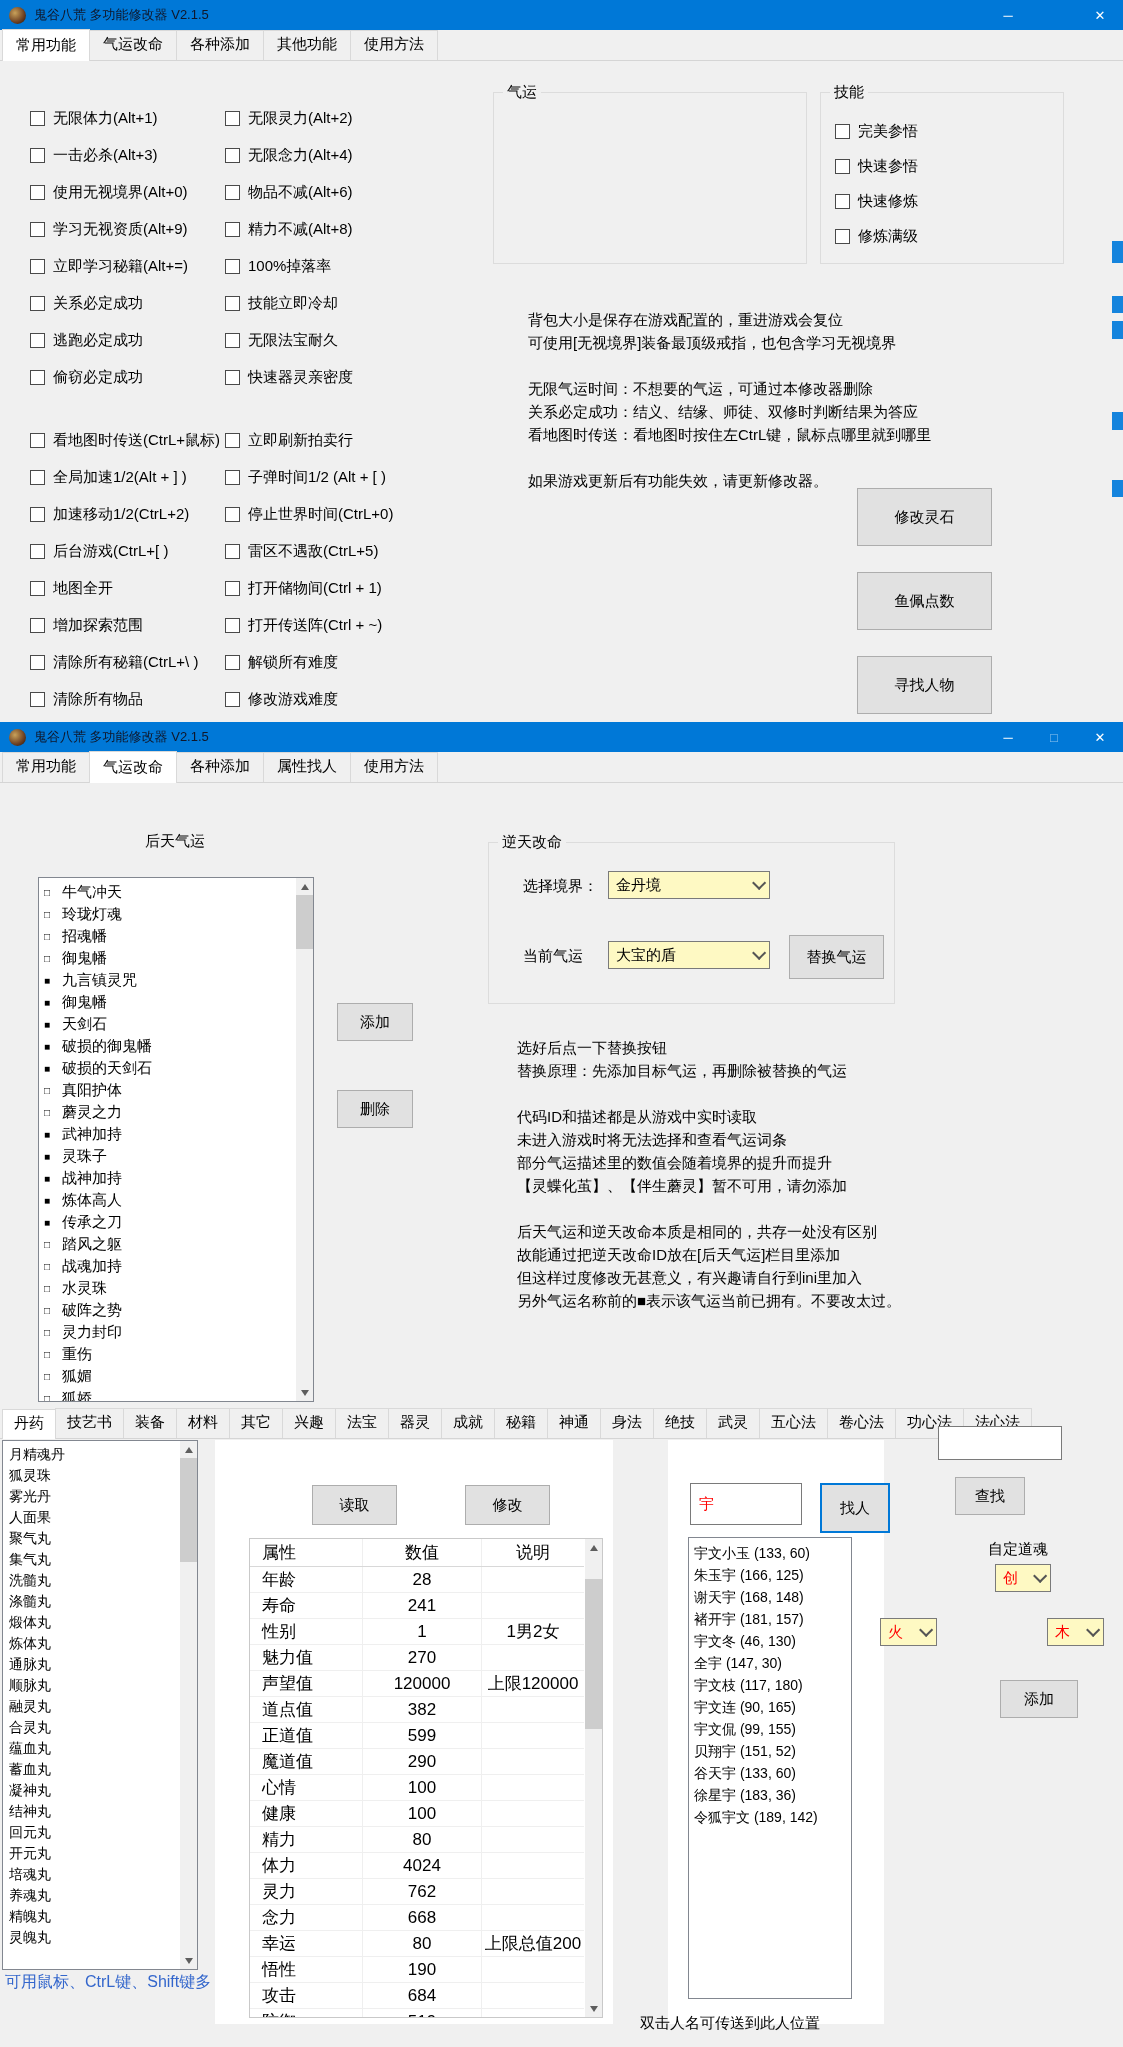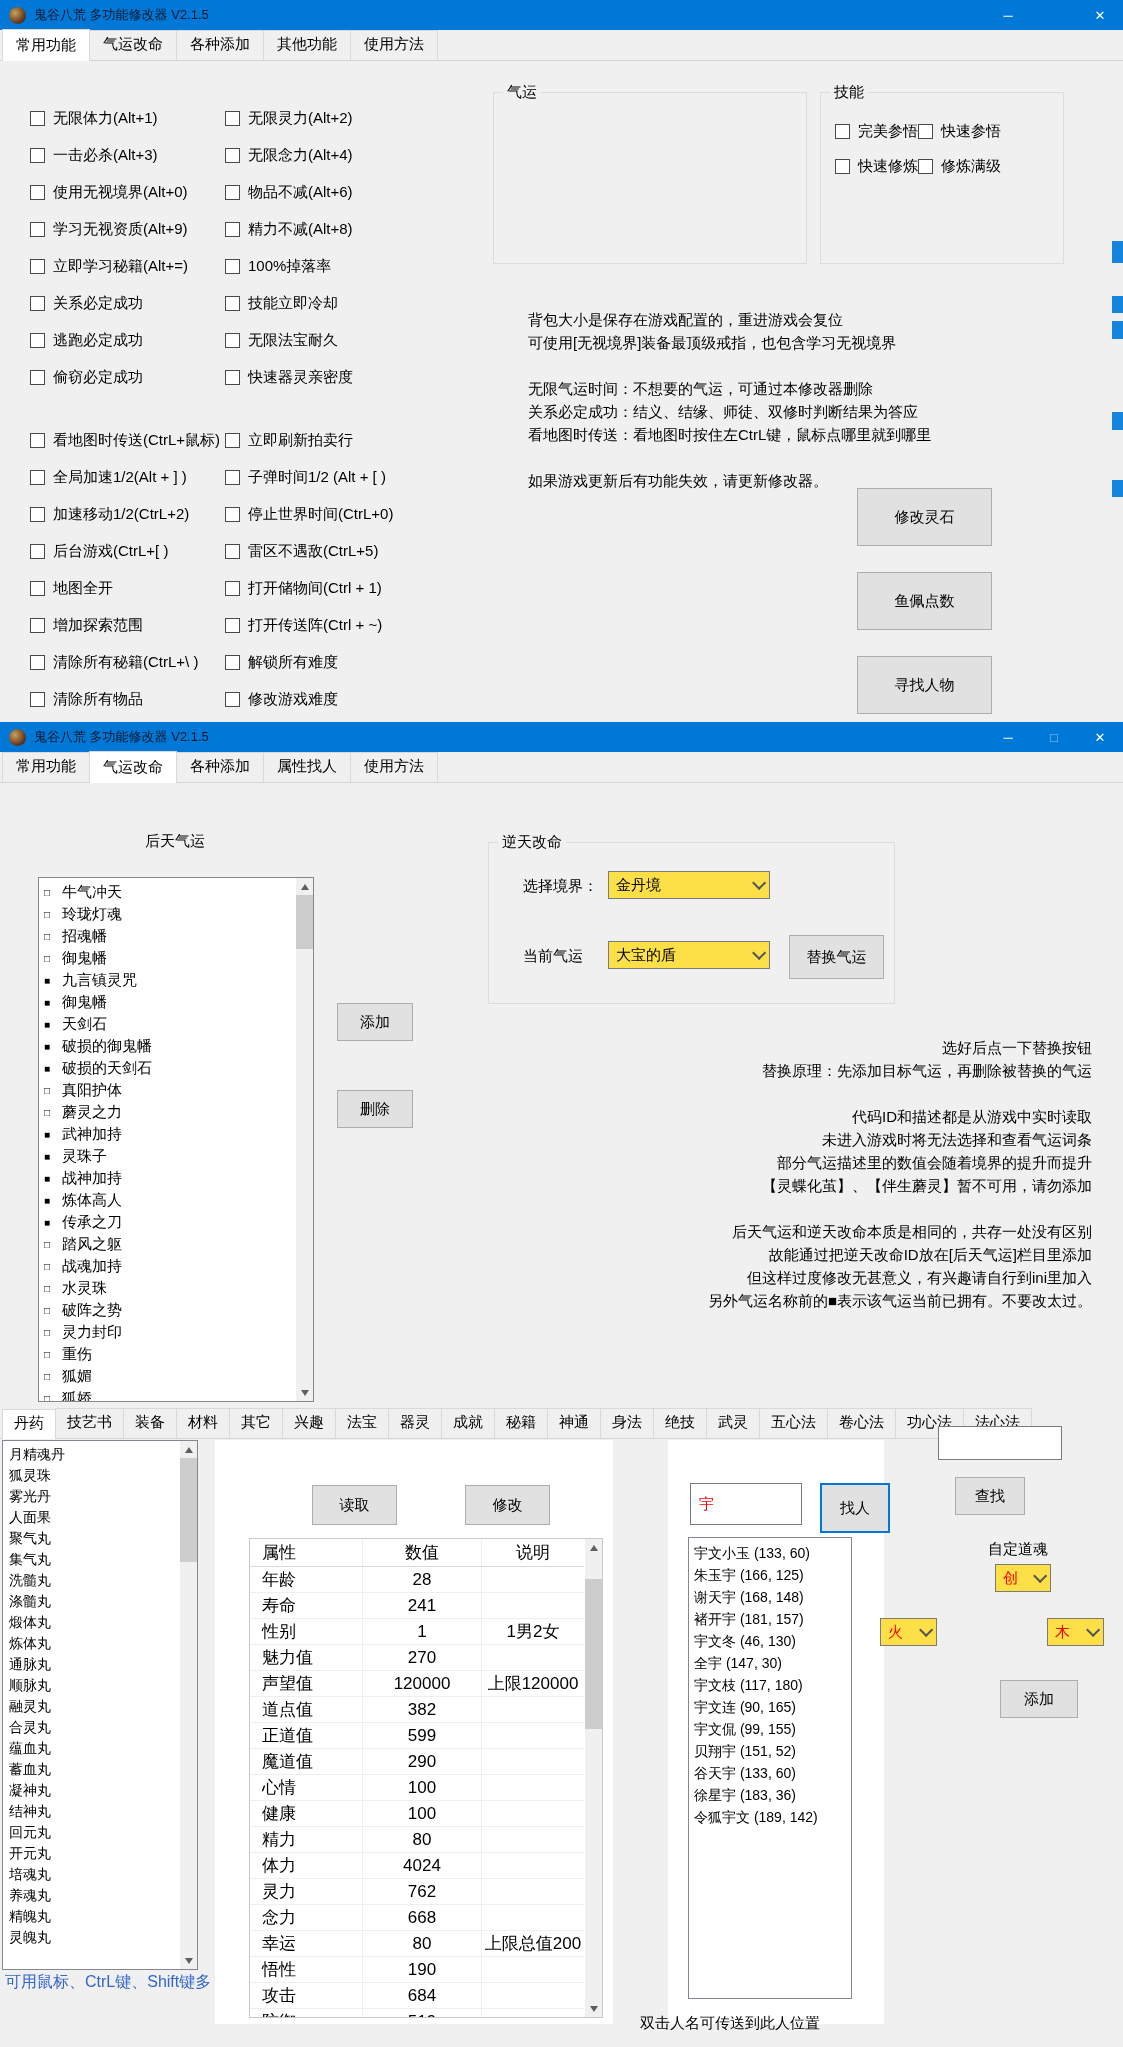--- a/index.html
+++ b/index.html
@@ -23,21 +23,21 @@
 
   .cbcol{position:absolute;}
   .cbrow{display:flex;align-items:center;height:37px;font-size:15px;white-space:nowrap;}
   .cb{width:13px;height:13px;background:#fff;border:1px solid #4a4a4a;margin-right:8px;flex:none;}
 
   .groupbox{position:absolute;border:1px solid #dcdcdc;}
   .gb-label{position:absolute;top:-10px;left:9px;background:#f0f0f0;padding:0 4px;font-size:15px;}
   #gb-qiyun{left:493px;top:92px;width:312px;height:170px;}
   #gb-qiyun .gb-grid{position:absolute;left:14px;top:26px;display:grid;grid-template-columns:164px 142px;row-gap:12px;}
   #gb-skill{left:820px;top:92px;width:242px;height:170px;}
-  #gb-skill .gb-grid{position:absolute;left:14px;top:26px;display:grid;grid-template-columns:1fr 1fr;row-gap:11px;}
+  #gb-skill .gb-grid{position:absolute;left:14px;top:26px;display:grid;grid-template-columns:1fr;row-gap:11px;}
   .gb-grid .cbrow{height:24px;}
 
   .infotext{position:absolute;font-size:15px;}
   #info1{left:528px;top:308px;width:575px;}
   .tline{min-height:23px;line-height:23px;white-space:nowrap;}
 
   .btn{position:absolute;display:flex;align-items:center;justify-content:center;background:#e1e1e1;border:1px solid #adadad;font-size:15px;white-space:nowrap;}
   #btn-lingshi{left:857px;top:488px;width:133px;height:56px;}
   #btn-yupei{left:857px;top:572px;width:133px;height:56px;}
   #btn-renwu{left:857px;top:656px;width:133px;height:56px;}
@@ -61,27 +61,27 @@
   .vs-thumb{position:absolute;left:0;width:17px;background:#cdcdcd;}
   #fortune-box .vs-thumb{top:17px;height:54px;}
 
   #btn-add{left:337px;top:281px;width:74px;height:36px;}
   #btn-del{left:337px;top:368px;width:74px;height:36px;}
 
   #gb-rebirth{left:488px;top:120px;width:405px;height:160px;background:#f0f0f0;}
   #gb-rebirth .gb-label{background:#f0f0f0;}
   #lbl-realm{position:absolute;left:34px;top:34px;font-size:15px;}
   #lbl-current{position:absolute;left:34px;top:104px;font-size:15px;}
-  .combo{background:#fde047;border:1px solid #7a7a7a;display:flex;align-items:center;justify-content:space-between;padding:0 7px;font-size:15px;box-sizing:border-box;white-space:nowrap;}
+  .combo{background:#fef9c3;border:1px solid #7a7a7a;display:flex;align-items:center;justify-content:space-between;padding:0 7px;font-size:15px;box-sizing:border-box;white-space:nowrap;}
   .chev{width:8px;height:8px;border-right:2px solid #555;border-bottom:2px solid #555;transform:rotate(45deg) translateY(-3px);margin-left:6px;flex:none;}
   #combo-realm{position:absolute;left:119px;top:28px;width:162px;height:28px;}
   #combo-current{position:absolute;left:119px;top:98px;width:162px;height:28px;}
   #btn-replace{left:300px;top:92px;width:93px;height:42px;}
 
-  #info2{left:517px;top:314px;width:575px;text-align:right;}
+  #info2{left:517px;top:314px;width:575px;}
 
   #cat-tabbar{position:absolute;left:0;top:686px;height:30px;display:flex;align-items:flex-end;padding-left:2px;border-bottom:1px solid #d5d5d5;width:fit-content;}
   #cat-tabbar .tab{padding:4px 11px 6px;}
 
   #item-list{left:2px;top:718px;width:194px;height:528px;}
   .il-inner{padding:3px 0 0 6px;}
   .il-item{height:21px;font-size:14px;display:flex;align-items:center;white-space:nowrap;}
   #item-list .vs-thumb{top:17px;height:104px;}
 
   .panel{position:absolute;background:#fff;}

